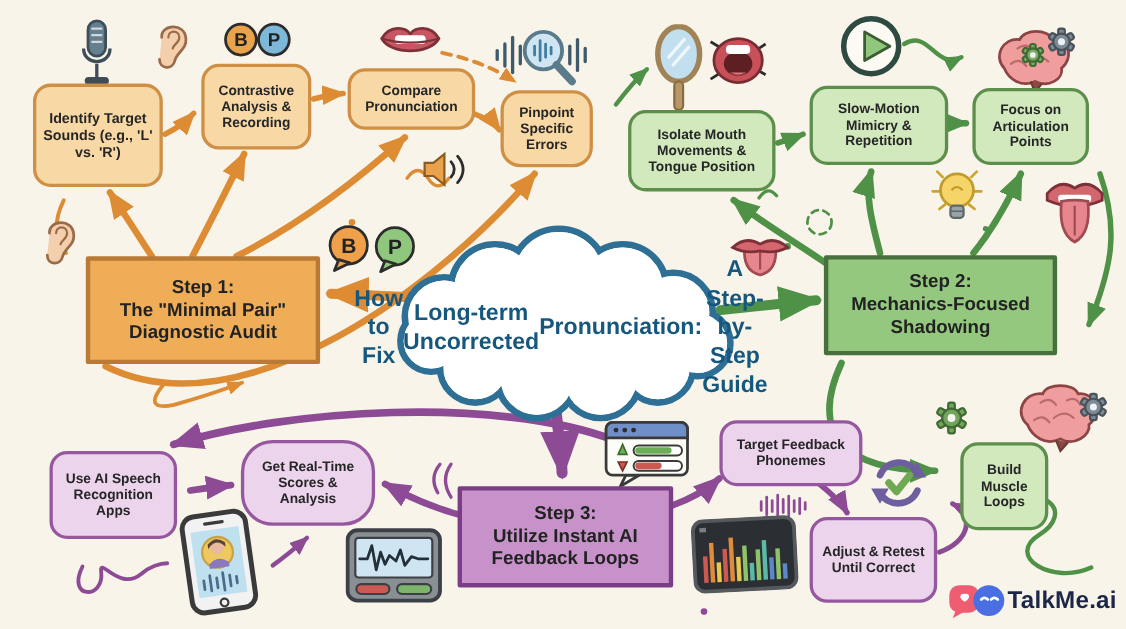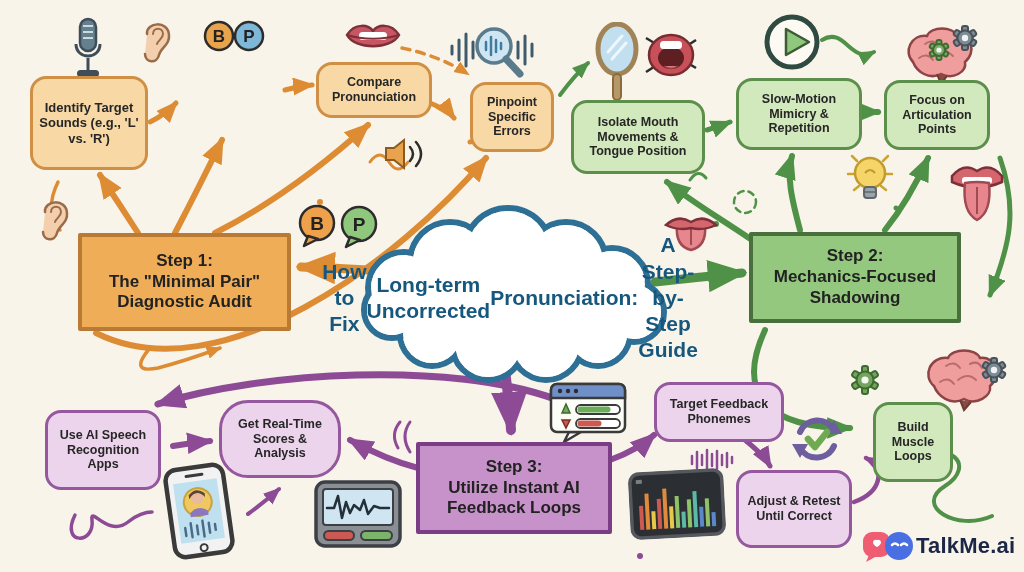--- a/index.html
+++ b/index.html
@@ -432,22 +432,23 @@
     <svg width="58" height="58" viewBox="0 0 58 58">
       <path d="M12,22 A19,19 0 0 1 46,20" fill="none" stroke="#6d5f9e" stroke-width="6" stroke-linecap="round"></path>
       <polygon points="46,10 54,24 38,24" fill="#6d5f9e"></polygon>
       <path d="M46,36 A19,19 0 0 1 12,38" fill="none" stroke="#6d5f9e" stroke-width="6" stroke-linecap="round"></path>
       <polygon points="12,48 4,34 20,34" fill="#6d5f9e"></polygon>
       <path d="M20,29 l7,8 l12,-15" fill="none" stroke="#6faa53" stroke-width="6.5" stroke-linecap="round" stroke-linejoin="round"></path>
     </svg>
   </div>
 
   <div class="node o" style="left:30px;top:76px;width:118px;height:94px;font-size:13px;">Identify Target Sounds (e.g., 'L' vs. 'R')</div>
+  <div class="node o" style="left:183px;top:58px;width:100px;height:78px;">Contrastive Analysis &amp; Recording</div>
   <div class="node o" style="left:316px;top:62px;width:116px;height:56px;">Compare Pronunciation</div>
-  <div class="node o" style="left:470px;top:82px;width:84px;height:70px;">Pinpoint Specific Errors</div>
+  <div class="node o" style="left:455px;top:82px;width:84px;height:70px;border-radius:18px;">Pinpoint Specific Errors</div>
 
   <div class="stepbox o" style="left:78px;top:233px;width:213px;height:98px;">
     <span>Step 1:</span>
     <span>The "Minimal Pair" Diagnostic Audit</span>
   </div>
 
   <div class="node g" style="left:571px;top:100px;width:134px;height:74px;">Isolate Mouth Movements &amp; Tongue Position</div>
   <div class="node g" style="left:736px;top:78px;width:126px;height:72px;">Slow-Motion Mimicry &amp; Repetition</div>
   <div class="node g" style="left:884px;top:80px;width:106px;height:70px;">Focus on Articulation Points</div>
   <div class="node g" style="left:873px;top:402px;width:80px;height:80px;">Build Muscle Loops</div>

